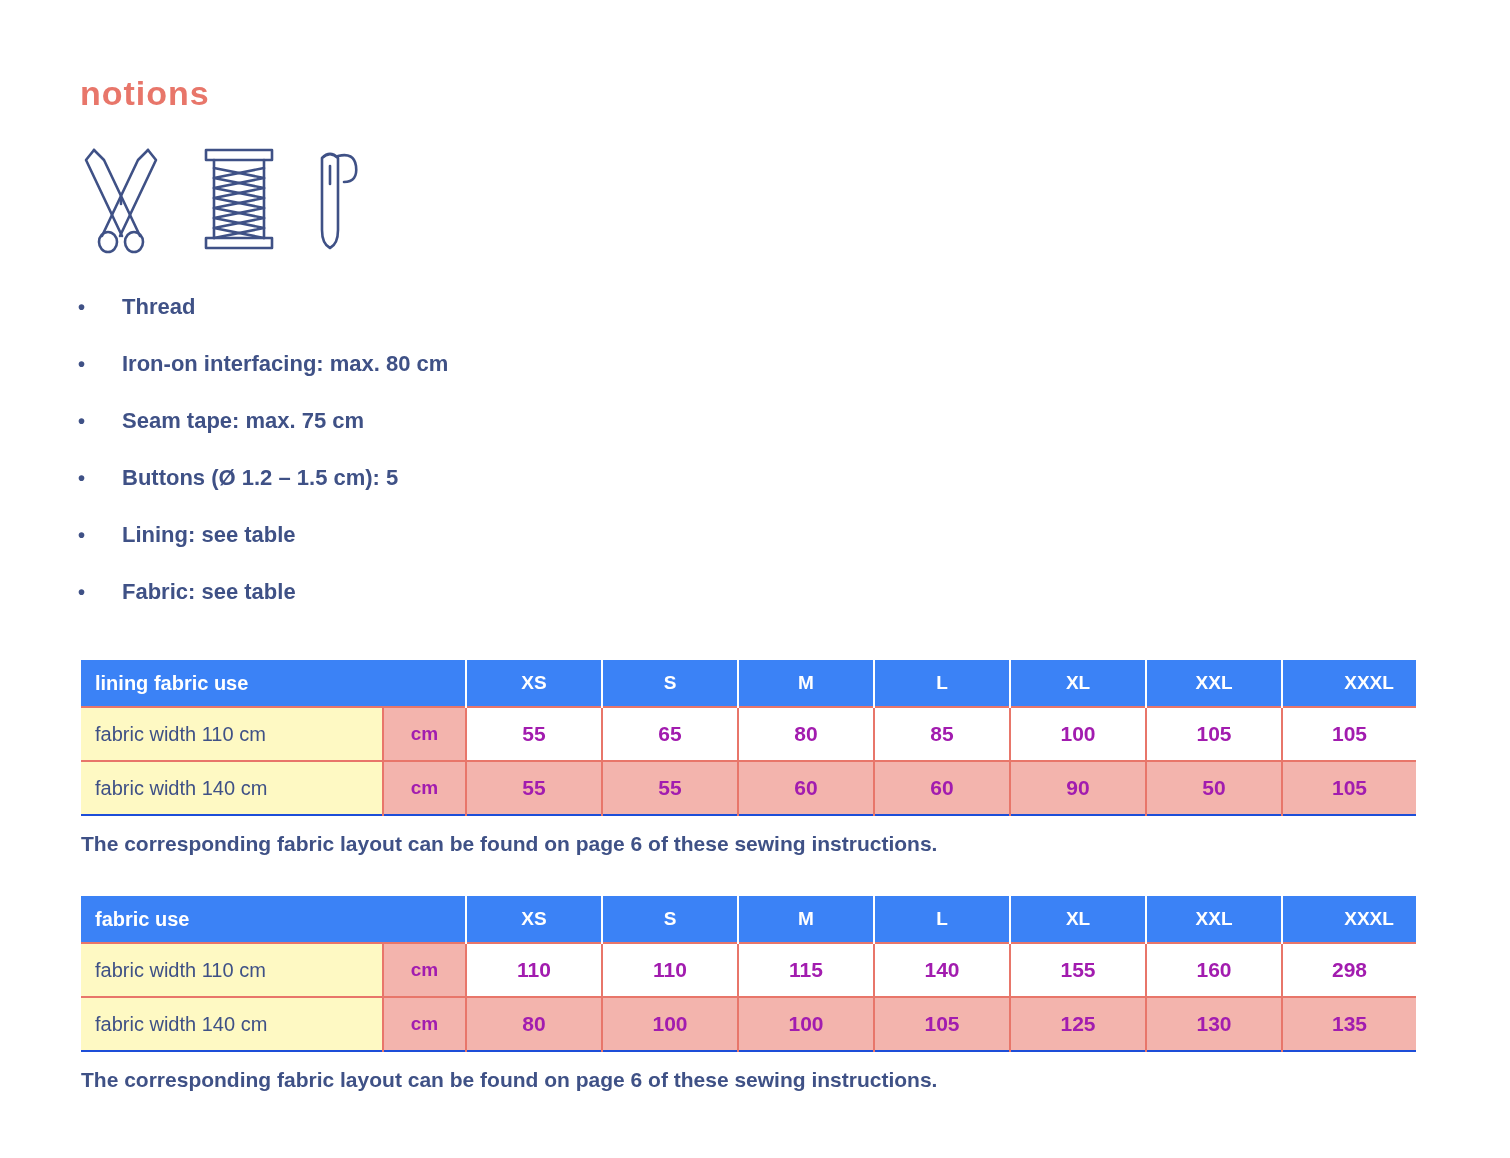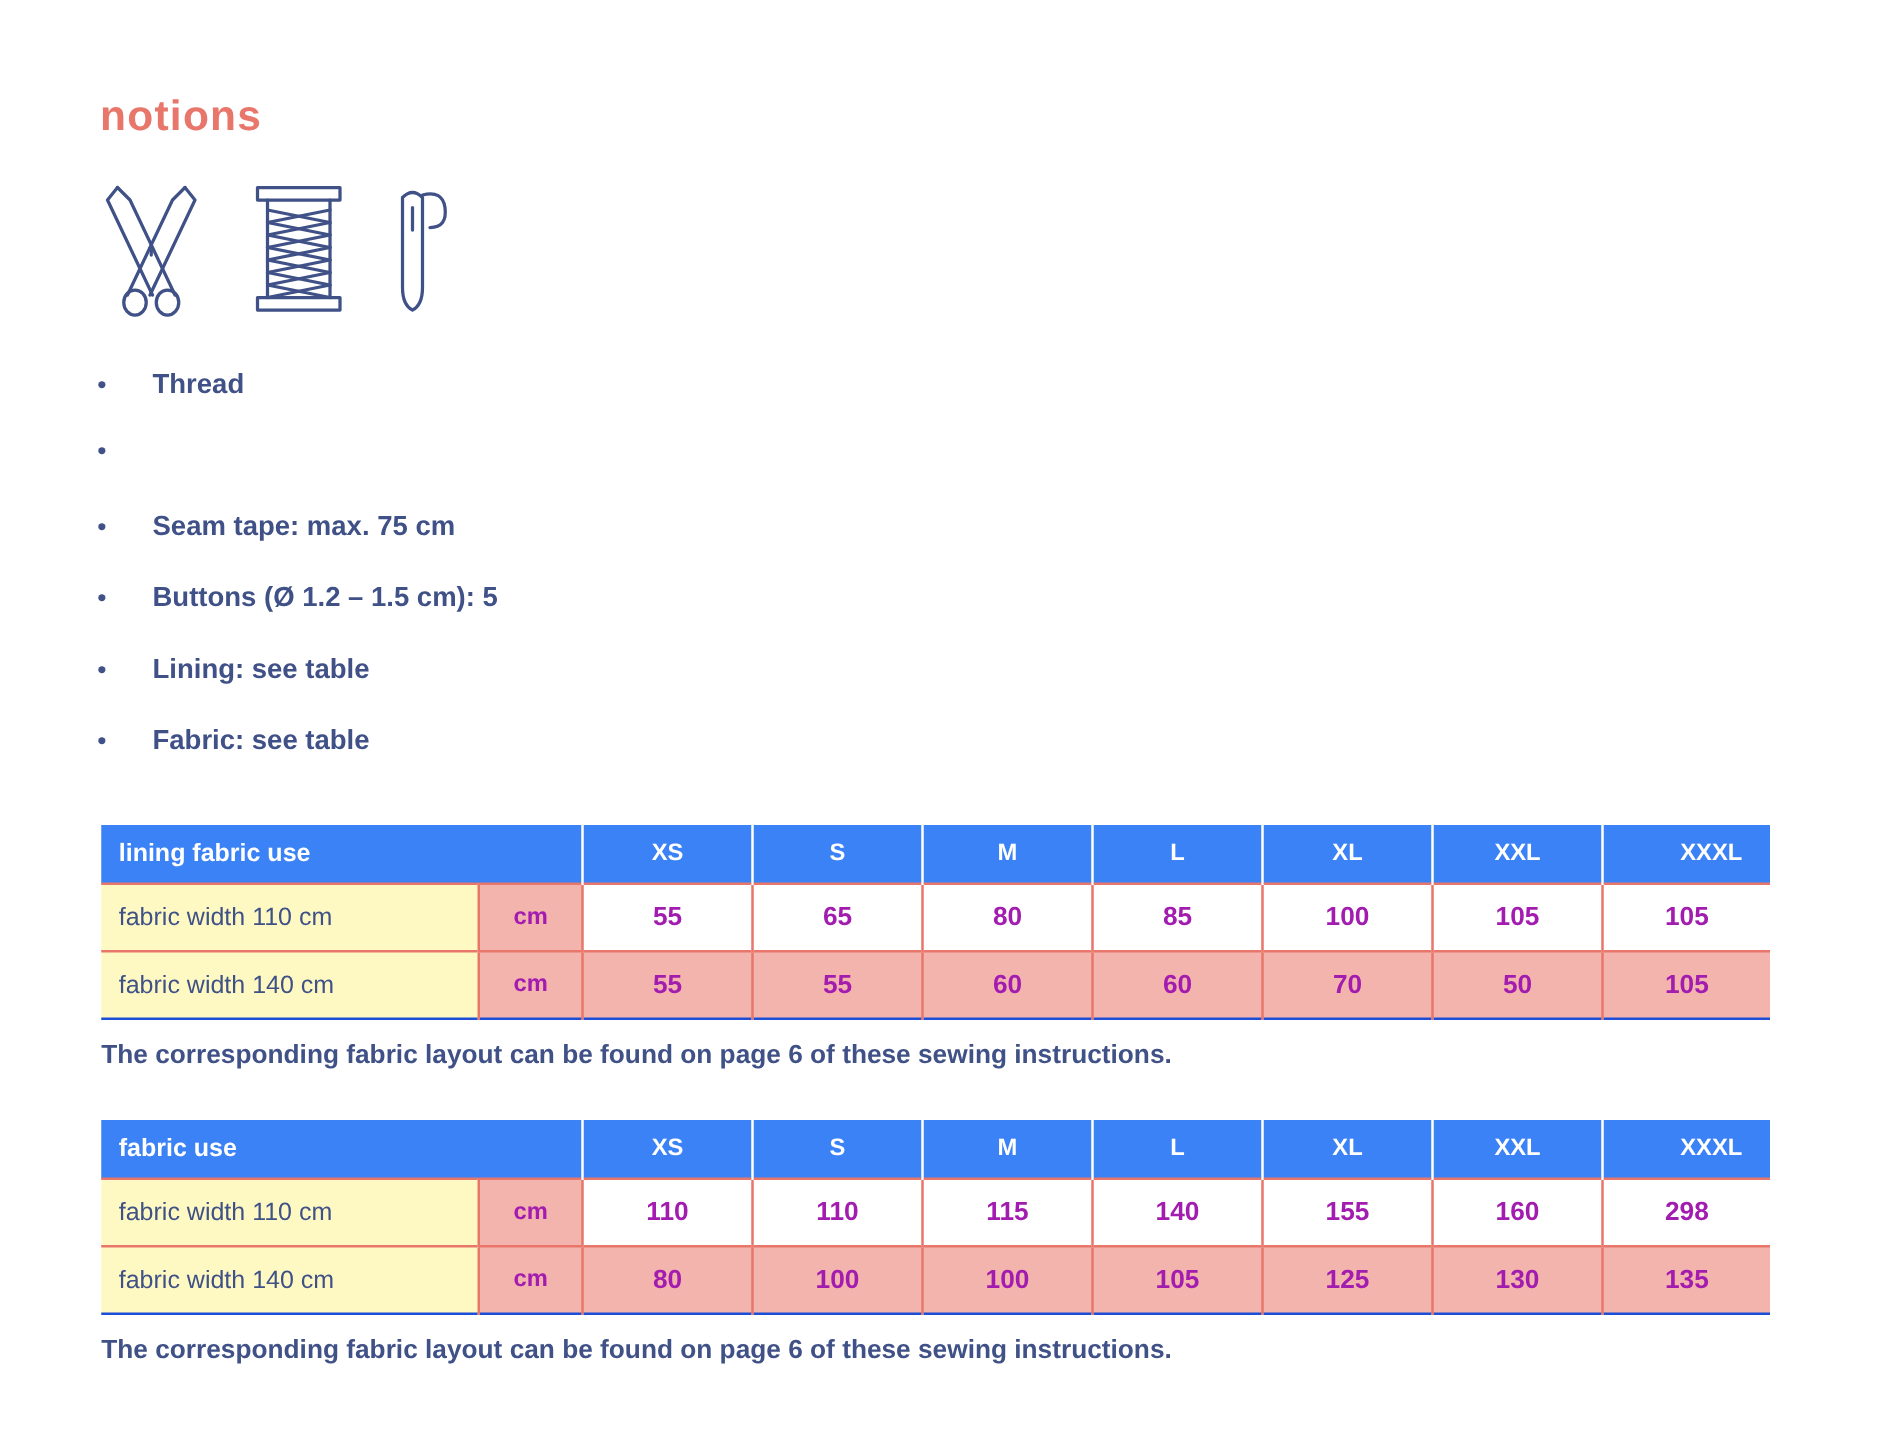--- a/index.html
+++ b/index.html
@@ -193,20 +193,21 @@
     </span>
   </div>
 
   <div class="notions-list">
     <div class="notion-item">
       <span class="bullet">•</span>
       <span>Thread</span>
     </div>
     <div class="notion-item">
       <span class="bullet">•</span>
+      <span>Iron-on interfacing: max. 80 cm</span>
     </div>
     <div class="notion-item">
       <span class="bullet">•</span>
       <span>Seam tape: max. 75 cm</span>
     </div>
     <div class="notion-item">
       <span class="bullet">•</span>
       <span>Buttons (Ø 1.2 – 1.5 cm): 5</span>
     </div>
     <div class="notion-item">
@@ -254,21 +255,21 @@
         <td class="val">105</td>
         <td class="val">105</td>
       </tr>
       <tr class="data-row row-pink">
         <td class="row-label">fabric width 140 cm</td>
         <td class="unit-cell">cm</td>
         <td class="val">55</td>
         <td class="val">55</td>
         <td class="val">60</td>
         <td class="val">60</td>
-        <td class="val">70</td>
+        <td class="val">90</td>
         <td class="val">50</td>
         <td class="val">105</td>
       </tr>
     </tbody>
       </table>
   </div>
 
   <div class="caption" id="caption-1">The corresponding fabric layout can be found on page 6 of these sewing instructions.</div>
 
   <div class="table-wrap" id="fabric-table-wrap">

